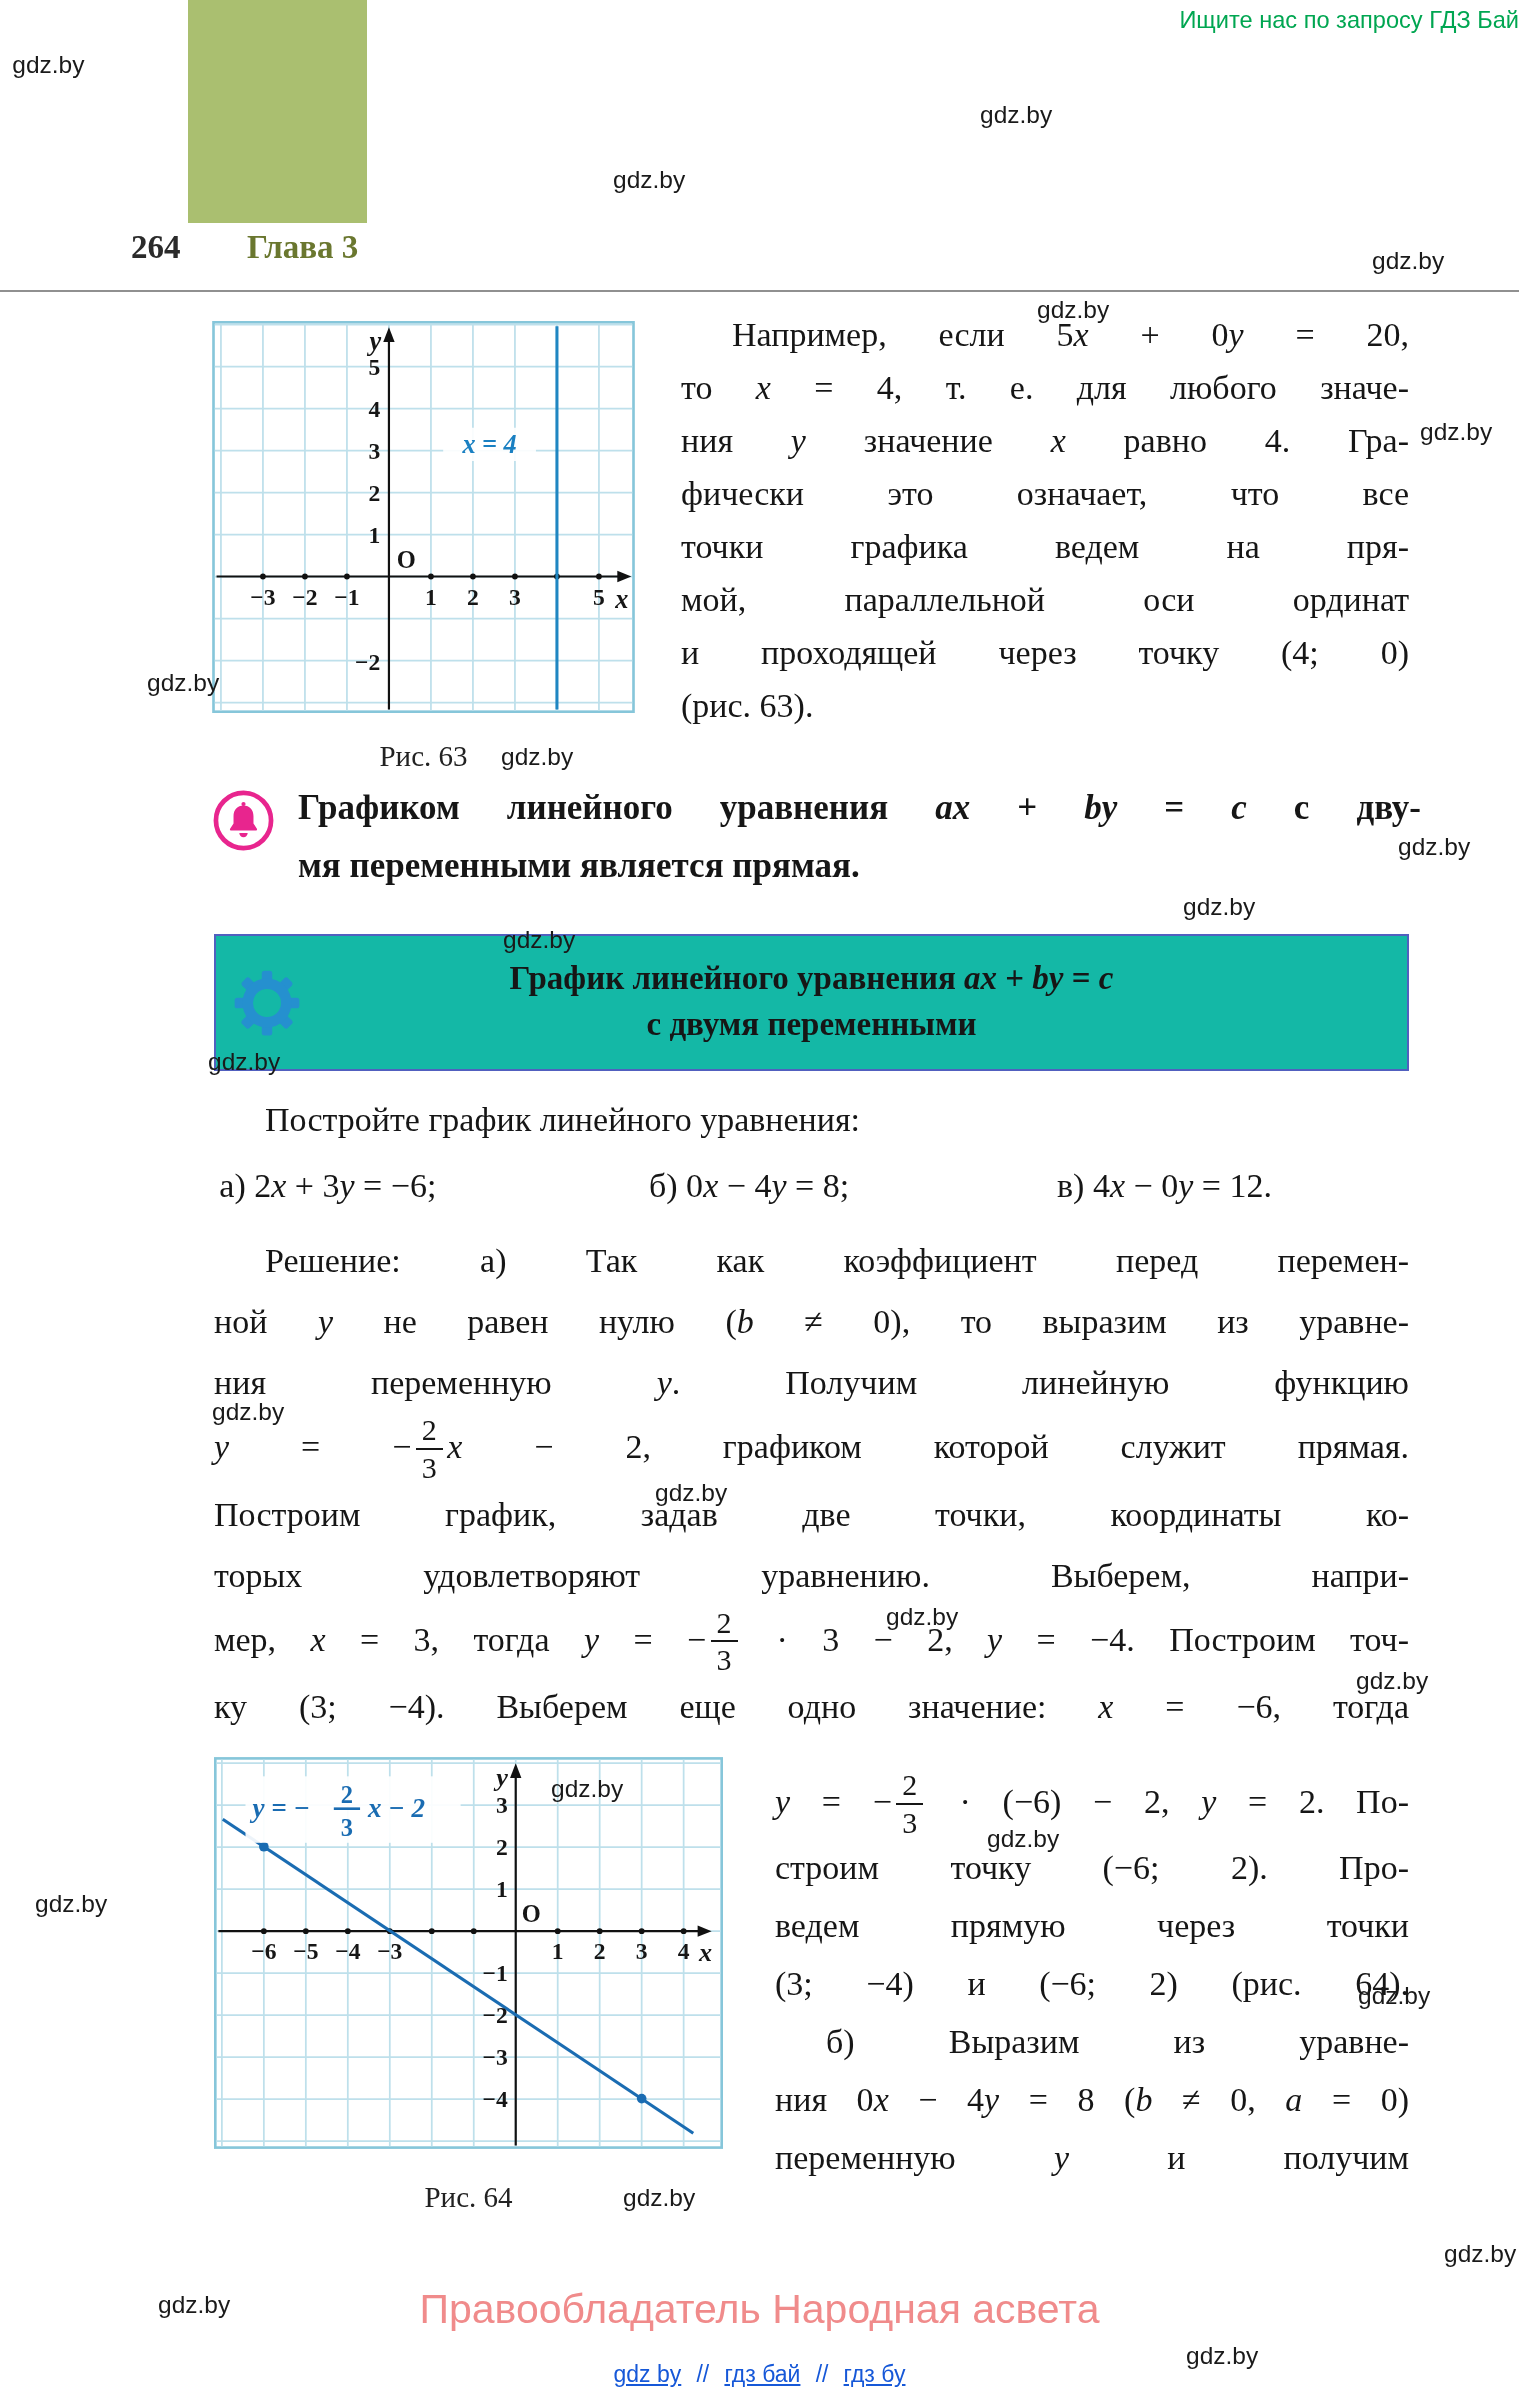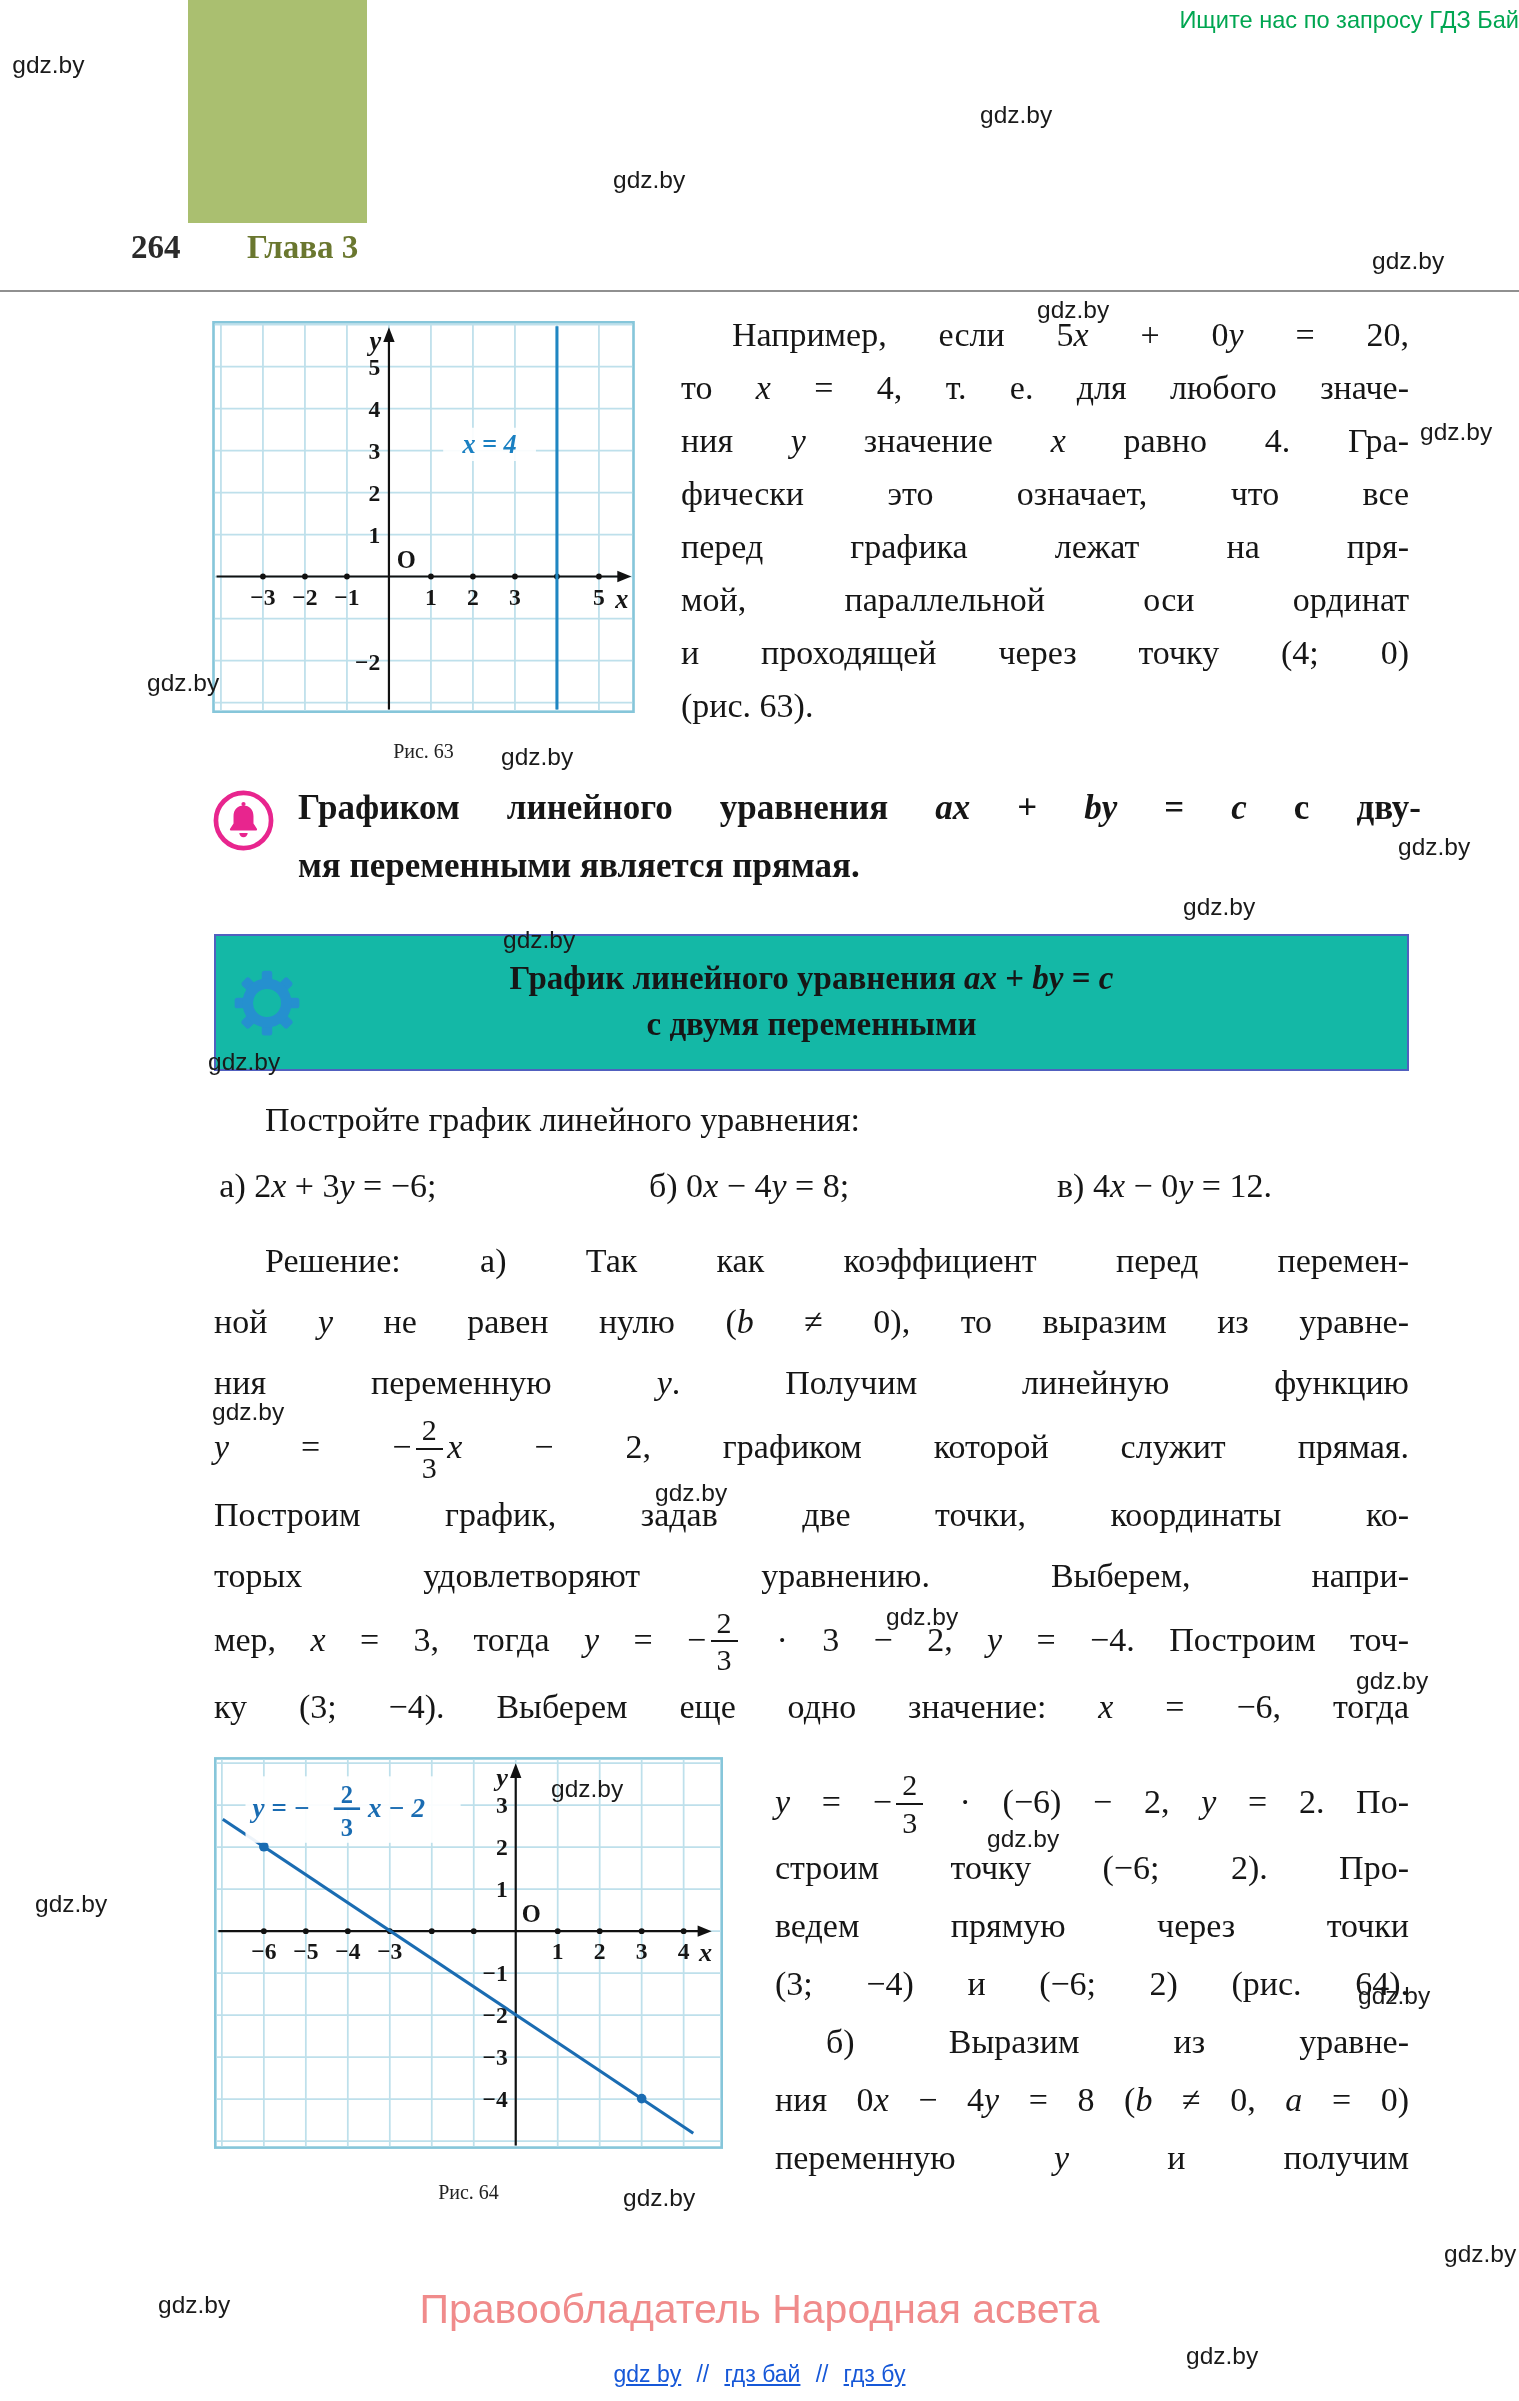--- a/index.html
+++ b/index.html
@@ -14,21 +14,21 @@
               font-family:"Liberation Sans", sans-serif; font-size:23.6px; color:#00a651; }
 
   .green-block { position:absolute; left:188px; top:0; width:179px; height:223px; background:#aabf70; }
   .page-num { position:absolute; left:131px; top:229px; font-size:33px; font-weight:bold; color:#2b2b2b; }
   .chapter-title { position:absolute; left:247px; top:229px; font-size:33px; font-weight:bold; color:#6a772f; }
   .header-rule { position:absolute; left:0; top:290px; width:100%; height:1.8px; background:#909090; }
 
   .fig { position:absolute; }
   .fig63 { left:212px; top:321px; }
   .fig64 { left:214px; top:1757px; }
-  .fig-caption { position:absolute; font-size:20px; color:#222; }
+  .fig-caption { position:absolute; font-size:29px; color:#222; }
   .cap63 { left:212px; top:740px; width:423px; text-align:center; }
   .cap64 { left:214px; top:2181px; width:509px; text-align:center; }
 
   .para { position:absolute; }
   .jline { text-align:justify; text-align-last:justify; }
   .jline.last { text-align-last:left; }
   .jline.ind { text-indent:51px; }
 
   .para1 { left:681px; top:308px; width:728px; font-size:34px; }
   .para1 .jline { line-height:53px; }
@@ -127,21 +127,21 @@
       <text class="gvar" x="468" y="328" text-anchor="middle">x</text>
     </svg>
   </div>
   <div class="fig-caption cap63">Рис. 63</div>
 
   <div class="para para1">
     <div class="jline ind">Например, если 5<i>x</i> + 0<i>y</i> = 20,</div>
     <div class="jline">то <i>x</i> = 4, т. е. для любого значе-</div>
     <div class="jline">ния <i>y</i> значение <i>x</i> равно 4. Гра-</div>
     <div class="jline">фически это означает, что все</div>
-    <div class="jline">перед графика лежат на пря-</div>
+    <div class="jline">точки графика ведем на пря-</div>
     <div class="jline">мой, параллельной оси ординат</div>
     <div class="jline">и проходящей через точку (4; 0)</div>
     <div class="jline last">(рис. 63).</div>
   </div>
 
   <div class="bell">
     <svg viewBox="0 0 48 48" width="63" height="63">
       <circle cx="24" cy="24" r="21" fill="#fff" stroke="#e8258e" stroke-width="3.6"></circle>
       <path d="M24 12.5c-4.6 0-7.6 3.3-7.6 8.2v5.6l-2.6 3.9c-.4.6 0 1.5.8 1.5h18.8c.8 0 1.2-.9.8-1.5l-2.6-3.9v-5.6c0-4.9-3-8.2-7.6-8.2z" fill="#e8258e"></path>
       <path d="M20.8 33.6a3.2 3.2 0 0 0 6.4 0z" fill="#e8258e"></path>

